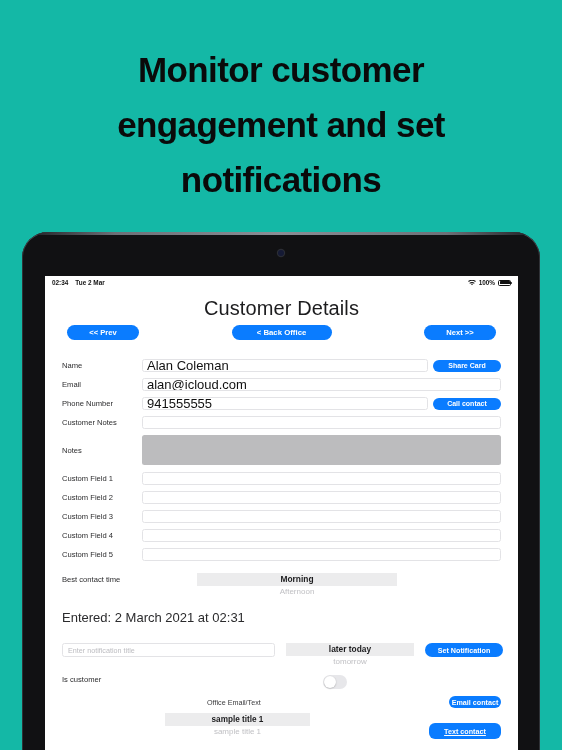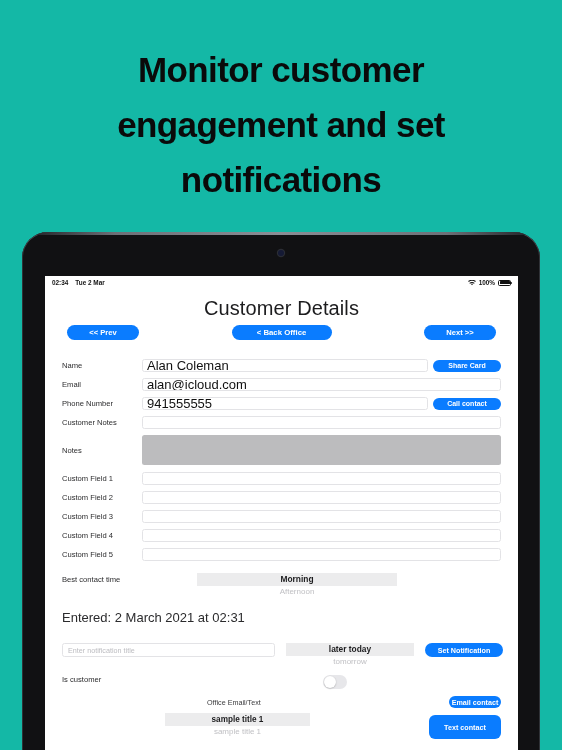--- a/index.html
+++ b/index.html
@@ -180,21 +180,21 @@
   .sel-spacer { flex: 0 0 145px; }
   .sel-label { flex: 1 1 auto; font-size: 7.2px; color: #3a3a3c; text-align: left; }
   .sel-btn { flex: 0 0 auto; width: 52px; height: 12px; font-size: 7.2px; border-radius: 6px; }
 
   
   .samp-row { display: flex; align-items: flex-start; margin-top: 5px; height: 26px; }
   .samp-spacer { flex: 0 0 103px; }
   .samp-pick { flex: 0 0 145px; text-align: center; }
   .samp-pick .picker-band { font-size: 8.2px; }
   .samp-right { flex: 1 1 auto; display: flex; justify-content: flex-end; align-items: flex-end; height: 26px; }
-  .text-btn { width: 72px; height: 24px; font-size: 7.2px; border-radius: 6px; }
+  .text-btn { width: 72px; height: 16px; font-size: 7.2px; border-radius: 6px; text-decoration: underline; }
 </style>
 </head>
 <body>
 
 <div class="page">
 
   <h1 class="headline">Monitor customer engagement and set notifications</h1>
 
   <div class="device">
     <div class="device-highlight"></div>

